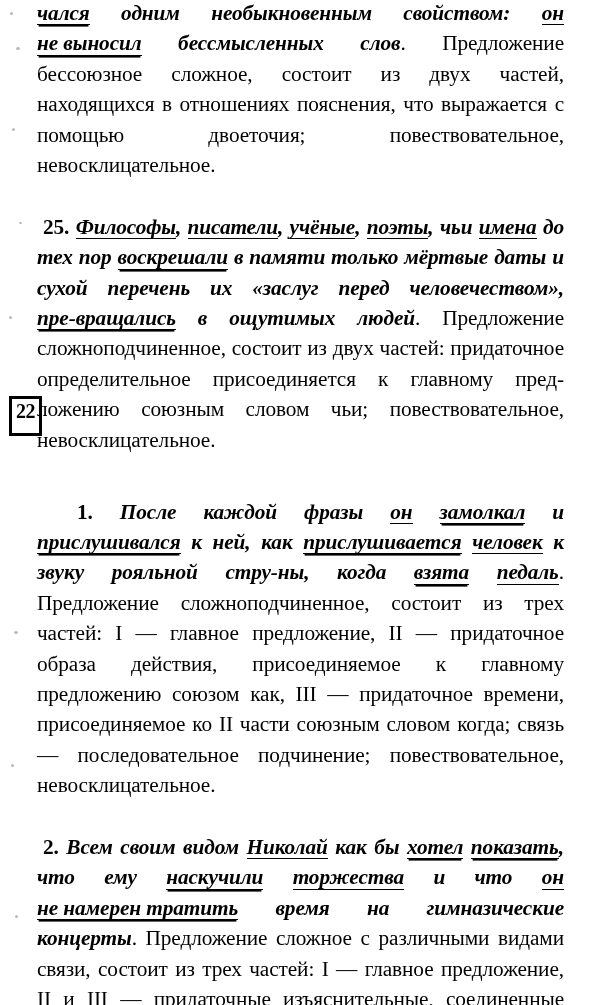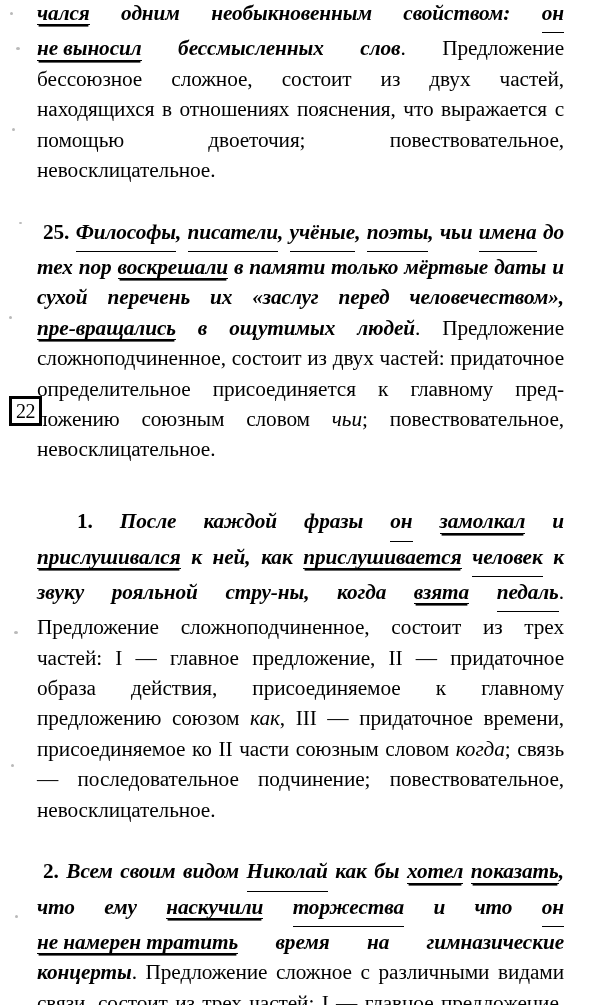--- a/index.html
+++ b/index.html
@@ -52,51 +52,51 @@
     content: "";
     display: inline-block;
     width: 100%;
   }
 
   
   .it {
     font-style: italic;
     font-weight: 600;
   }
-  .itlight { font-style: italic; }
+  .itlight { }
   .b { font-weight: bold; margin-left: 6px; }
 
   
   .u1 {
     border-bottom: 1.6px solid #000;
-    padding-bottom: 8px;
+    padding-bottom: 0px;
     display: inline-block;
     line-height: 1.0;
   }
   
   .u2 {
     border-bottom: 1.6px solid #000;
     box-shadow: 0 3.2px 0 -1.6px #000;
     padding-bottom: 0px;
     display: inline-block;
     line-height: 1.0;
   }
 
   
   .ex-box {
     position: absolute;
     left: 9px;
     top: 396px;
     width: 33px;
-    height: 30px;
+    height: 40px;
     border: 3px solid #000;
     box-sizing: border-box;
     font-family: "Liberation Serif", "DejaVu Serif", serif;
     font-size: 20px;
-    font-weight: 400;
+    font-weight: 700;
     line-height: 25px;
     text-align: center;
     background: #fff;
     letter-spacing: -0.5px;
   }
 
   
   .speck {
     position: absolute;
     background: #b9b9b9;

